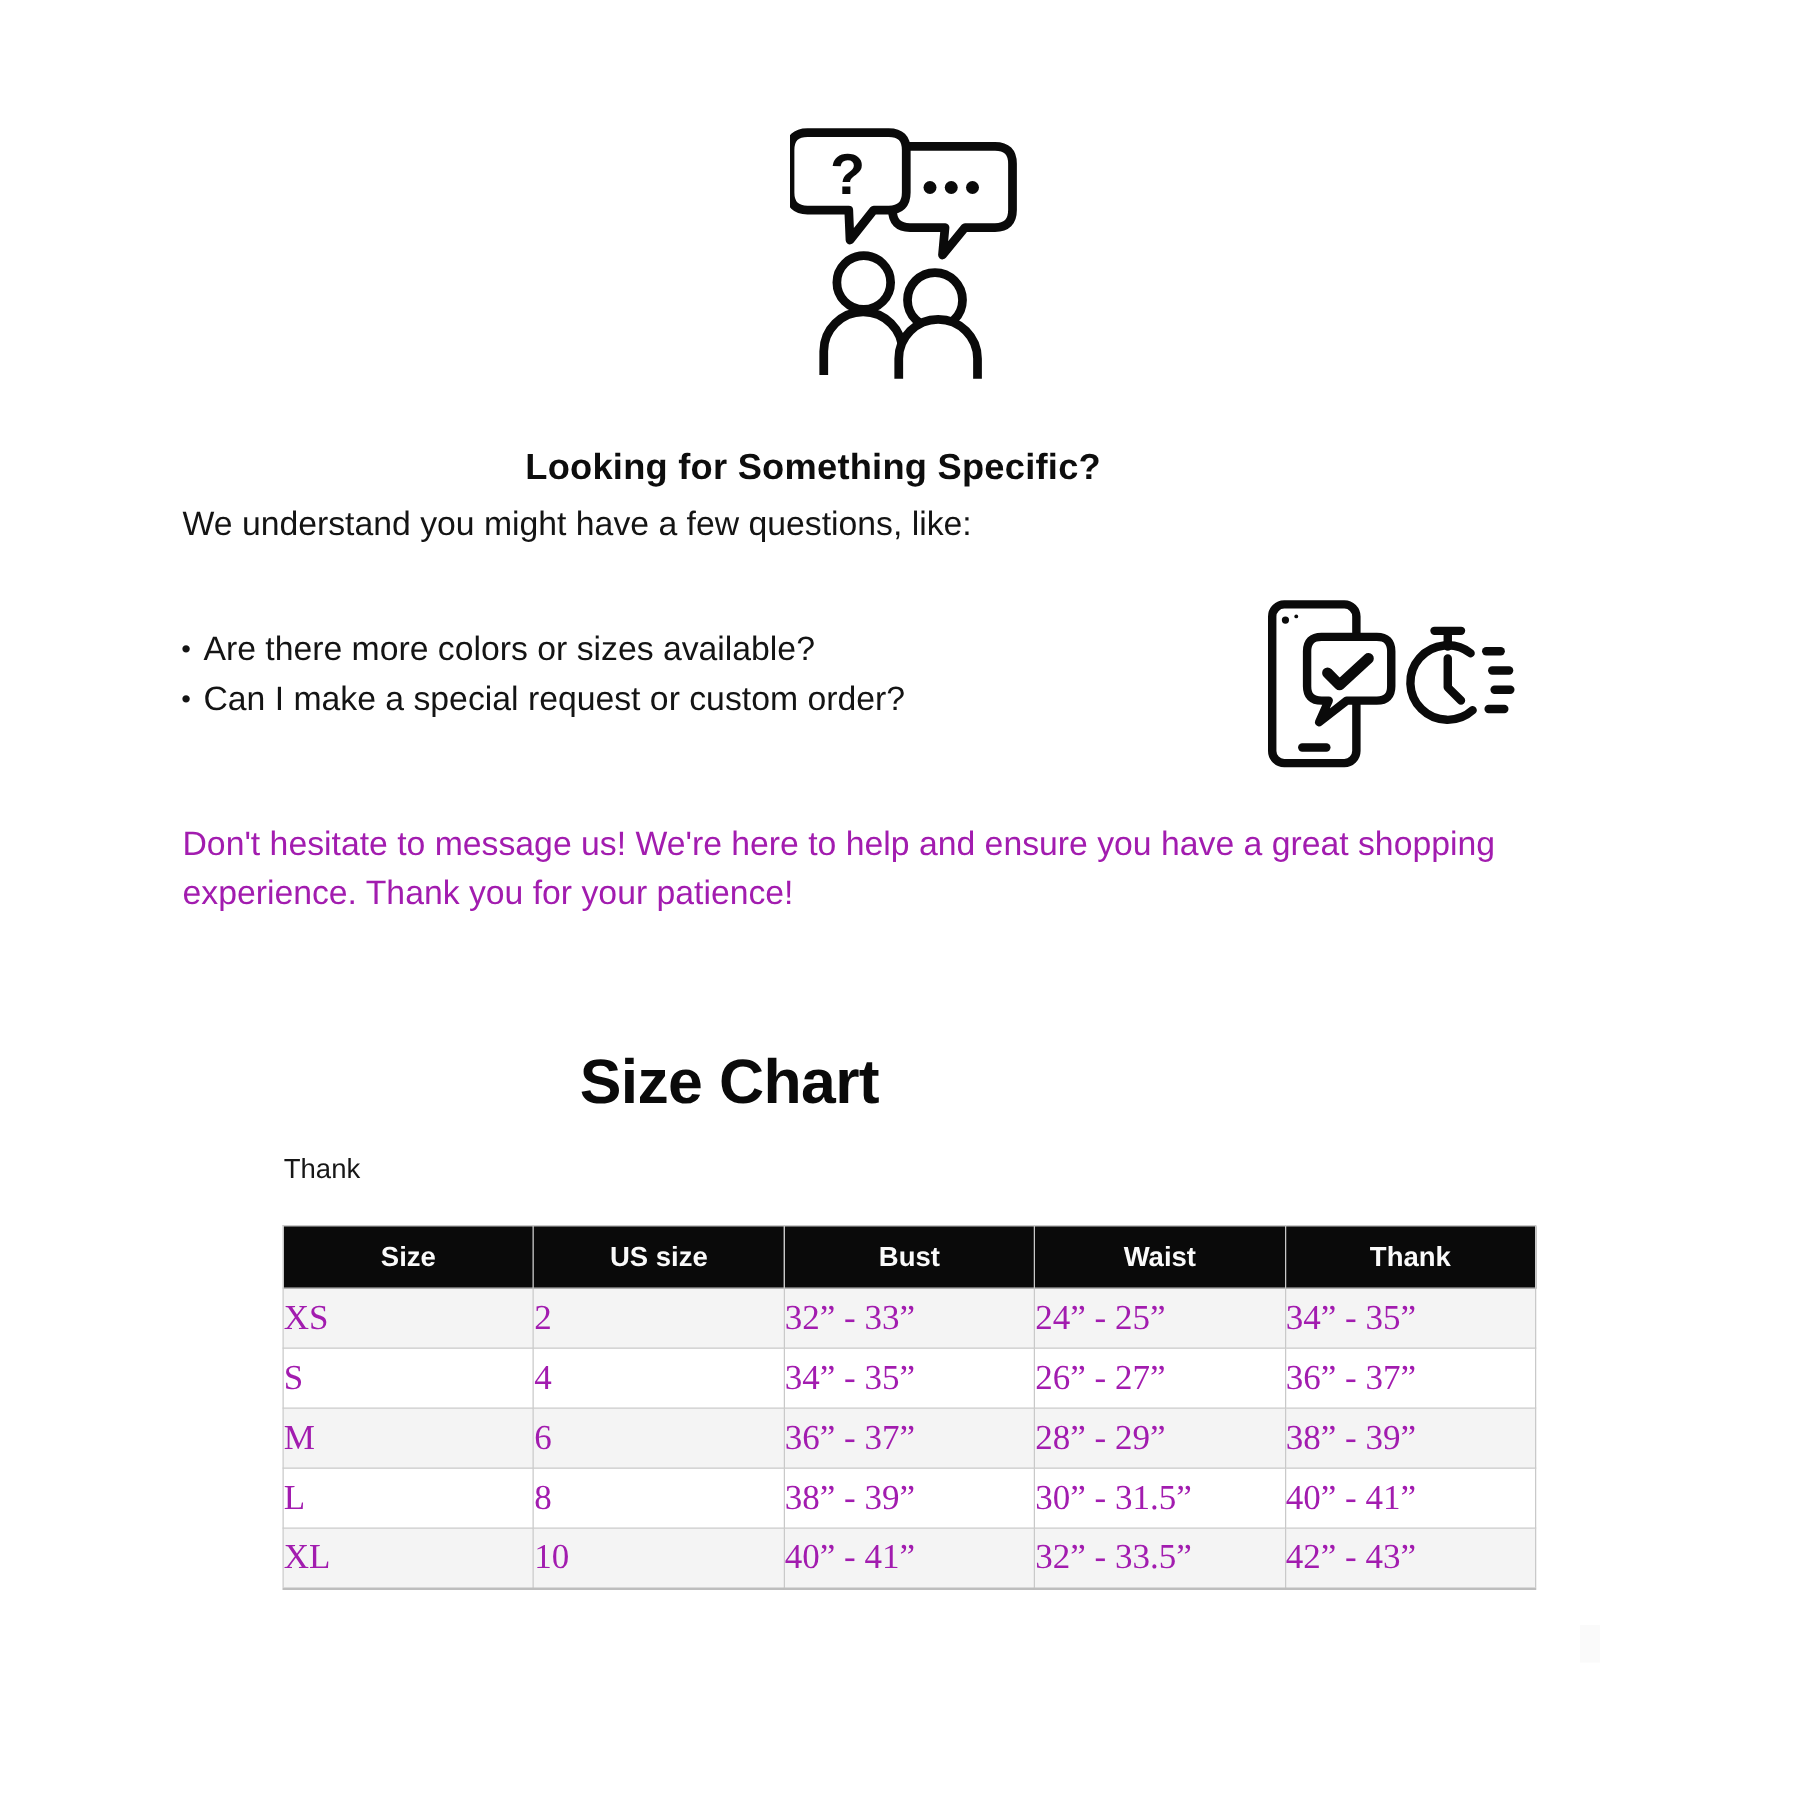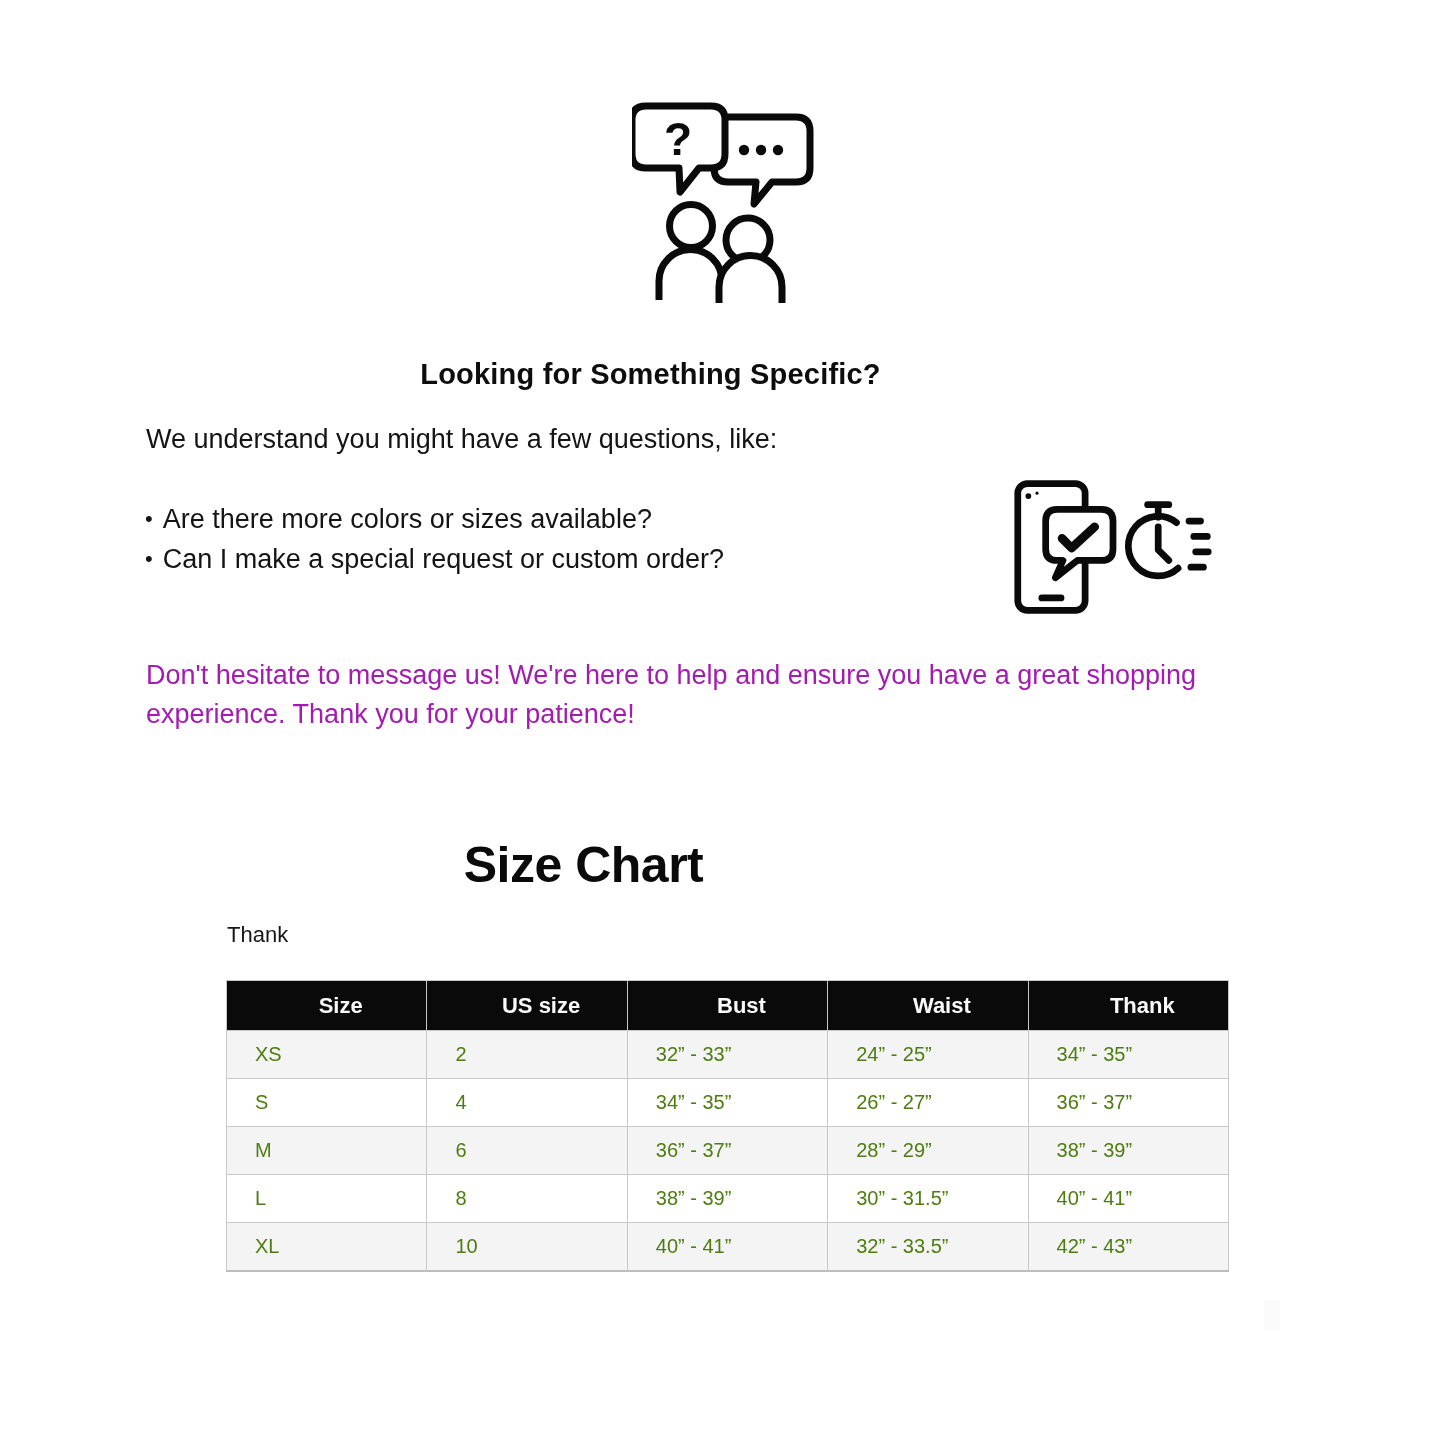--- a/index.html
+++ b/index.html
@@ -17,21 +17,21 @@
   .hero-icon { left: 632px; top: 102px; width: 186px; height: 202px; }
 
   
   .main-heading {
     left: 0; top: 358px; width: 1301px;
     text-align: center;
     font-size: 29px; font-weight: bold;
     letter-spacing: 0.2px;
     color: #0d0d0d;
   }
-  .intro { left: 146px; top: 424px; font-size: 27px; color: #141414; }
+  .intro { left: 146px; top: 404px; font-size: 27px; color: #141414; }
   .questions { left: 145px; top: 499px; font-size: 27px; line-height: 39px; color: #141414; }
   .questions .q-line { white-space: nowrap; }
   .questions .bullet { font-size: 22px; vertical-align: 2px; margin-right: 10px; }
 
   .support-icon { left: 1012px; top: 476px; width: 202px; height: 142px; }
 
   .closing {
     left: 146px; top: 656px; width: 1140px;
     font-size: 27px; line-height: 38.5px; color: #a21caf;
   }
@@ -50,34 +50,34 @@
     position: absolute;
     left: 226px; top: 980px;
     width: 1003px;
     border-collapse: collapse;
     table-layout: fixed;
     font-family: "Liberation Sans", sans-serif;
   }
   table.size-chart th, table.size-chart td {
     border: 1px solid #c9c9c9;
     vertical-align: middle;
-    padding-left: 28px;
   }
   table.size-chart th {
     background: #0a0a0a;
     color: #fafafa;
     height: 50px;
     font-size: 22px;
     font-weight: bold;
   }
   table.size-chart td {
     height: 48px;
-    font-size: 20px;
-    color: #4d7c0f;
+    font-size: 28px;
+    color: #a21caf;
     background: #ffffff;
+    font-family: Liberation Serif, serif;
   }
   table.size-chart tr.shade td { background: #f4f4f4; }
   table.size-chart { border-bottom: 2px solid #bdbdbd; }
 
   .watermark-artifact {
     left: 1264px; top: 1300px; width: 16px; height: 30px;
     background: #fafafa;
   }
 
   svg .ln { fill: none; stroke: #0a0a0a; stroke-linejoin: round; stroke-linecap: round; }

